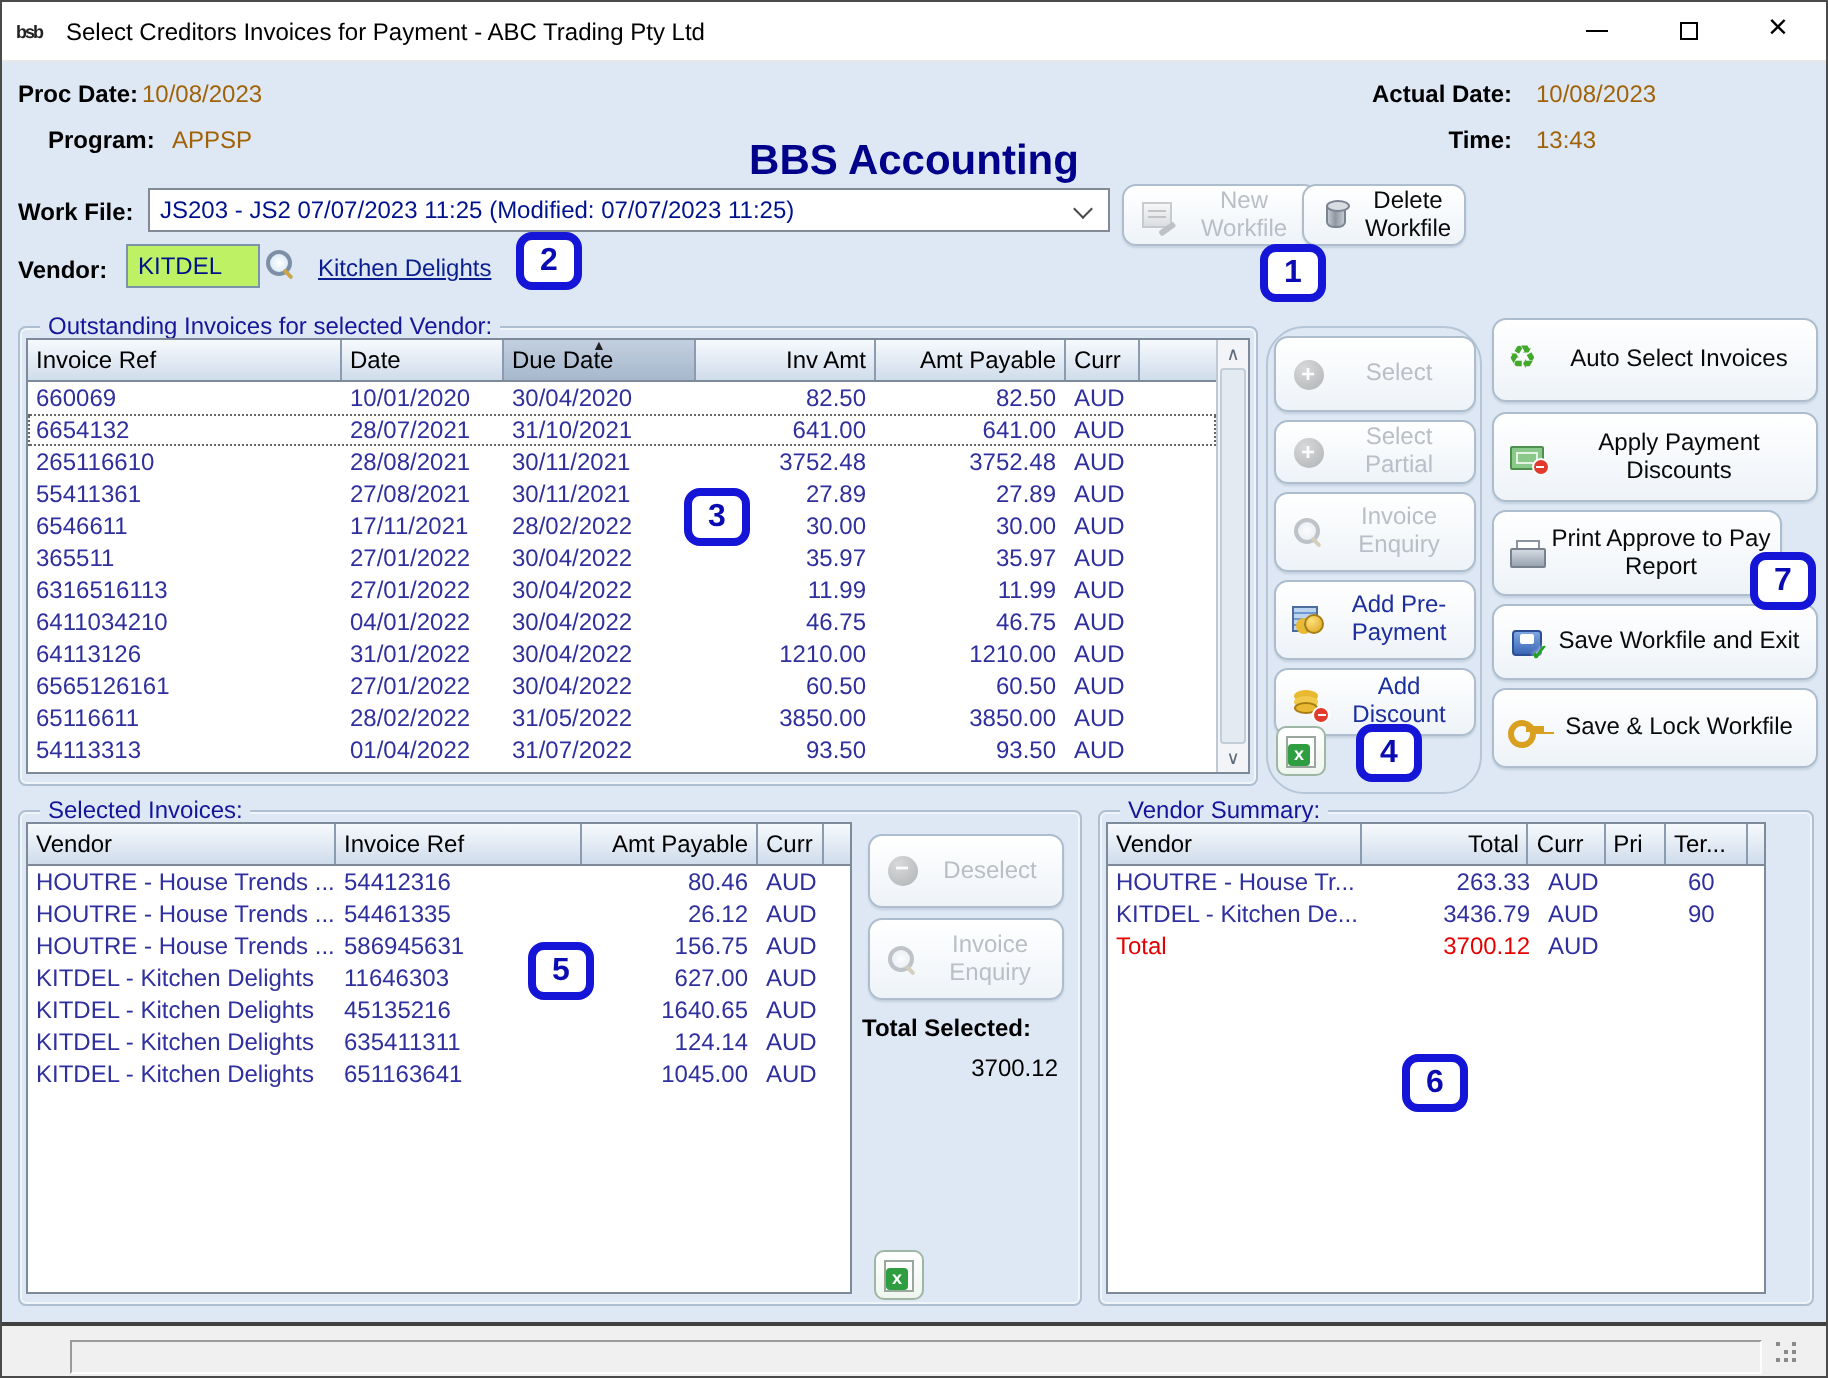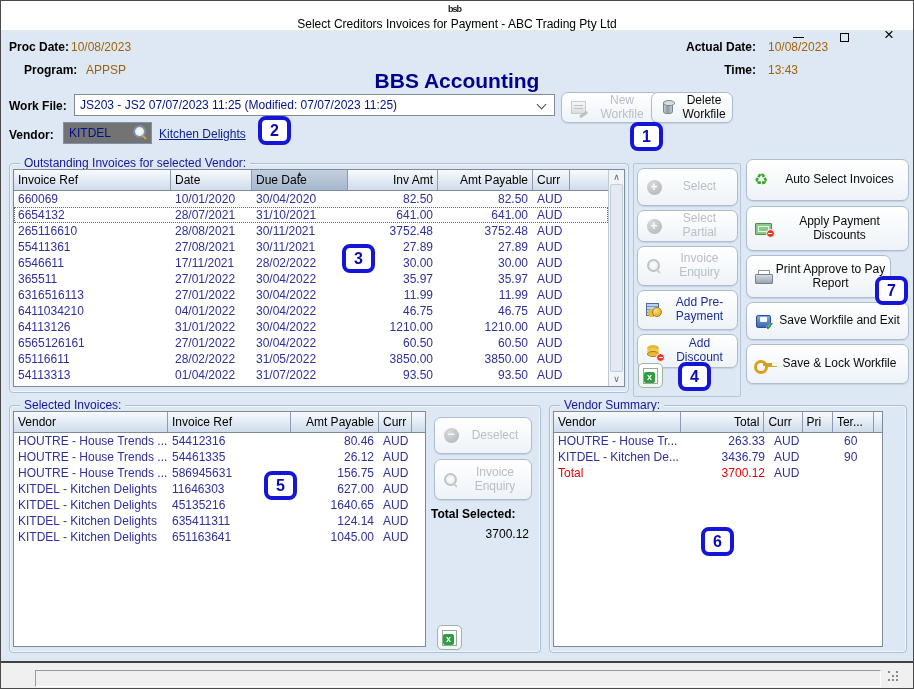--- a/index.html
+++ b/index.html
@@ -4,21 +4,21 @@
 <style>
   * { margin:0; padding:0; box-sizing:border-box; }
   html,body { background:#c9c9c9; }
   body { font-family:"Liberation Sans", sans-serif; }
 
   #window{ position:relative; width:914px; height:689px; background:#dde8f4;
     border:1px solid #4a4a4a; overflow:hidden; font-size:12px; color:#111; }
 
   
   .titlebar{ position:absolute; left:0; top:0; right:0; height:30px; background:#ffffff;
-    border-bottom:1px solid #e8e8e8; display:flex; align-items:center;flex-direction:column; }
+    border-bottom:1px solid #e8e8e8; display:flex; align-items:center; }
   .app-icon{ width:20px; height:16px; margin:0 5px 0 7px; position:relative; }
   .app-icon::before{ content:"bsb"; font:bold 9px/16px "Liberation Sans",sans-serif;
     letter-spacing:-1px; color:#222; }
   .title-text{ font-size:12px; color:#000; }
   .caption-btns{ margin-left:auto; display:flex; height:100%; }
   .cap-btn{ width:46px; height:100%; display:flex; align-items:center; justify-content:center; }
   .glyph-min{ width:11px; height:1px; background:#000; }
   .glyph-max{ width:9px; height:9px; border:1px solid #000; }
   .glyph-close{ position:relative; width:12px; height:12px; }
   .glyph-close::before{ content:"×"; position:absolute; left:0; top:-6px; font-size:17px; color:#000; }
@@ -37,21 +37,21 @@
   .screen-title{ position:absolute; left:0; right:0; top:60px; text-align:center;
     font-size:16px; font-weight:bold; color:#00008b; }
 
   
   .fld-lbl{ position:absolute; font-weight:bold; color:#000; }
   .combo{ position:absolute; left:73px; top:93px; width:481px; height:22px; background:#fff;
     border:1px solid #828b95; color:#00128b; line-height:20px; padding:0 20px 0 5px;
     white-space:nowrap; overflow:hidden; }
   .combo::after{ content:""; position:absolute; right:9px; top:6px; width:6px; height:6px;
     border-right:1.6px solid #4a4a4a; border-bottom:1.6px solid #4a4a4a; transform:rotate(45deg); }
-  .vendor-input{ position:absolute; left:62px; top:121px; width:89px; height:22px; background:#737373;
+  .vendor-input{ position:absolute; left:62px; top:121px; width:67px; height:22px; background:#bef264;
     border:1px solid #7d93ab; color:#00128b; font:12px "Liberation Sans",sans-serif; padding:0 2px 0 5px; }
   .vendor-search{ position:absolute; left:132px; top:124px; }
   .vendor-link{ position:absolute; left:158px; top:126px; color:#0a1f8f; text-decoration:underline; }
 
   
   .btn{ position:absolute; display:flex; align-items:center; border:1px solid #adbdcd; border-radius:7px;
     background:linear-gradient(#ffffff,#eef3f8); box-shadow:0 1px 1px rgba(60,80,110,.15);
     padding:2px 4px; cursor:default; }
   .btn .lab{ flex:1; text-align:center; line-height:1.15; color:#0a0a0a; }
   .btn .icwrap{ width:24px; display:flex; justify-content:center; }
@@ -104,21 +104,21 @@
     border-left:1px solid #c0c8d4; }
   .sb-up,.sb-dn{ position:absolute; left:0; width:15px; height:14px; text-align:center;
     color:#5a6a7a; font-size:9px; line-height:14px; }
   .sb-up{ top:0; } .sb-dn{ bottom:0; }
   .sb-up::before{ content:"∧"; } .sb-dn::before{ content:"∨"; }
   .sb-thumb{ position:absolute; left:1px; right:1px; top:14px; bottom:14px; background:#e4eaf1;
     border:1px solid #c2cdda; border-radius:2px; }
 
   
   .panel-actions{ position:absolute; left:632px; top:162px; width:108px; height:234px;
-    border:1px solid #b7c6d6; border-radius:2px; }
+    border:1px solid #b7c6d6; border-radius:19px; }
   .panel-actions .btn{ left:3px; width:101px; }
   .b-select{ top:4px; height:38px; } .b-selpart{ top:46px; height:32px; }
   .b-invenq{ top:82px; height:40px; } .b-prepay{ top:126px; height:40px; }
   .b-disc{ top:170px; height:34px; }
   .btn-excel{ position:absolute; display:flex; align-items:center; justify-content:center;
     width:25px; height:25px; border:1px solid #9fb6a5; border-radius:5px;
     background:linear-gradient(#ffffff,#eef5ee); }
   .x-out{ left:4px; top:199px; }
   .x-sel{ left:436px; top:624px; }
 

